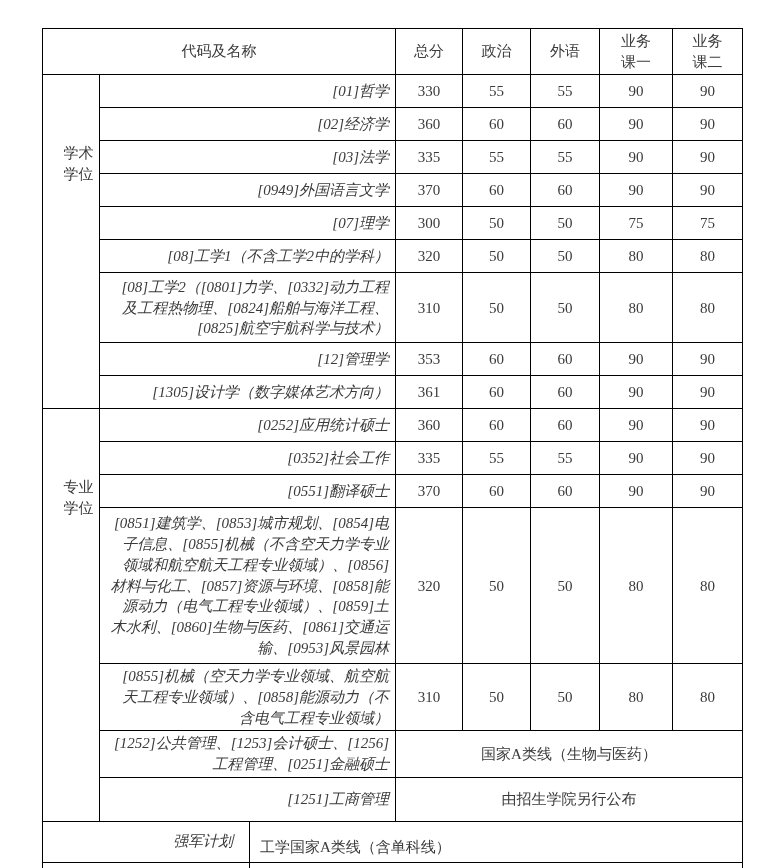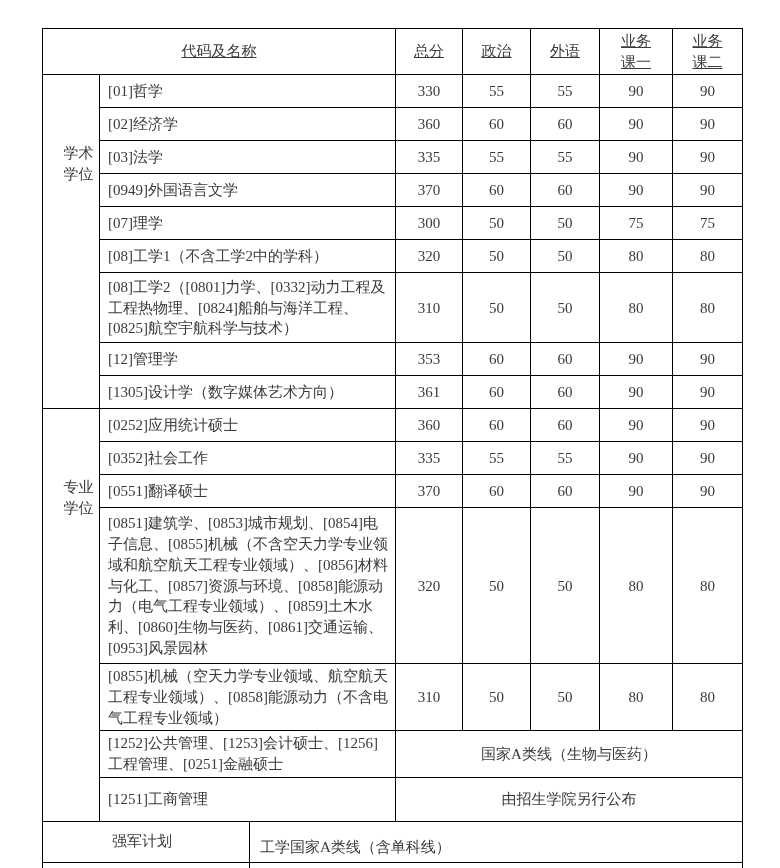--- a/index.html
+++ b/index.html
@@ -30,54 +30,56 @@
     padding: 2px 5px;
     box-sizing: border-box;
     overflow: hidden;
   }
   .hdr {
     text-align: center;
     vertical-align: middle;
   }
   .pre { white-space: pre-line; }
   .name {
-    text-align: left;
+    text-align: right;
     padding-left: 8px;
     padding-right: 6px;
     vertical-align: middle;
+    font-style: italic;
   }
   .num {
     text-align: center;
     vertical-align: middle;
   }
   .merged {
     text-align: center;
     vertical-align: middle;
   }
   .group-cell {
     text-align: center;
     vertical-align: top;
     padding-top: 68px;
     white-space: pre-line;
     padding-left: 20px;
   }
-  tr.rh-h  { height: 37px; text-decoration: underline; }
+  tr.rh-h  { height: 37px; }
   tr.rh-s  { height: 33px; }
   tr.rh-m  { height: 70px; }
   tr.rh-xl { height: 156px; }
   tr.rh-l  { height: 62px; }
   tr.rh-2l { height: 42px; }
   tr.rh-b  { height: 44px; }
   .footer-table { margin-top: -1px; }
   tr.rh-f1 { height: 38px; }
   tr.rh-f2 { height: 62px; }
   .footer-label {
-    text-align: center;
+    text-align: right;
     vertical-align: middle;
     padding: 4px 16px 4px 8px;
+    font-style: italic;
   }
   .footer-value {
     text-align: left;
     vertical-align: middle;
     padding: 15px 8px 4px 10px;
   }
 </style>
 </head>
 <body>
 

